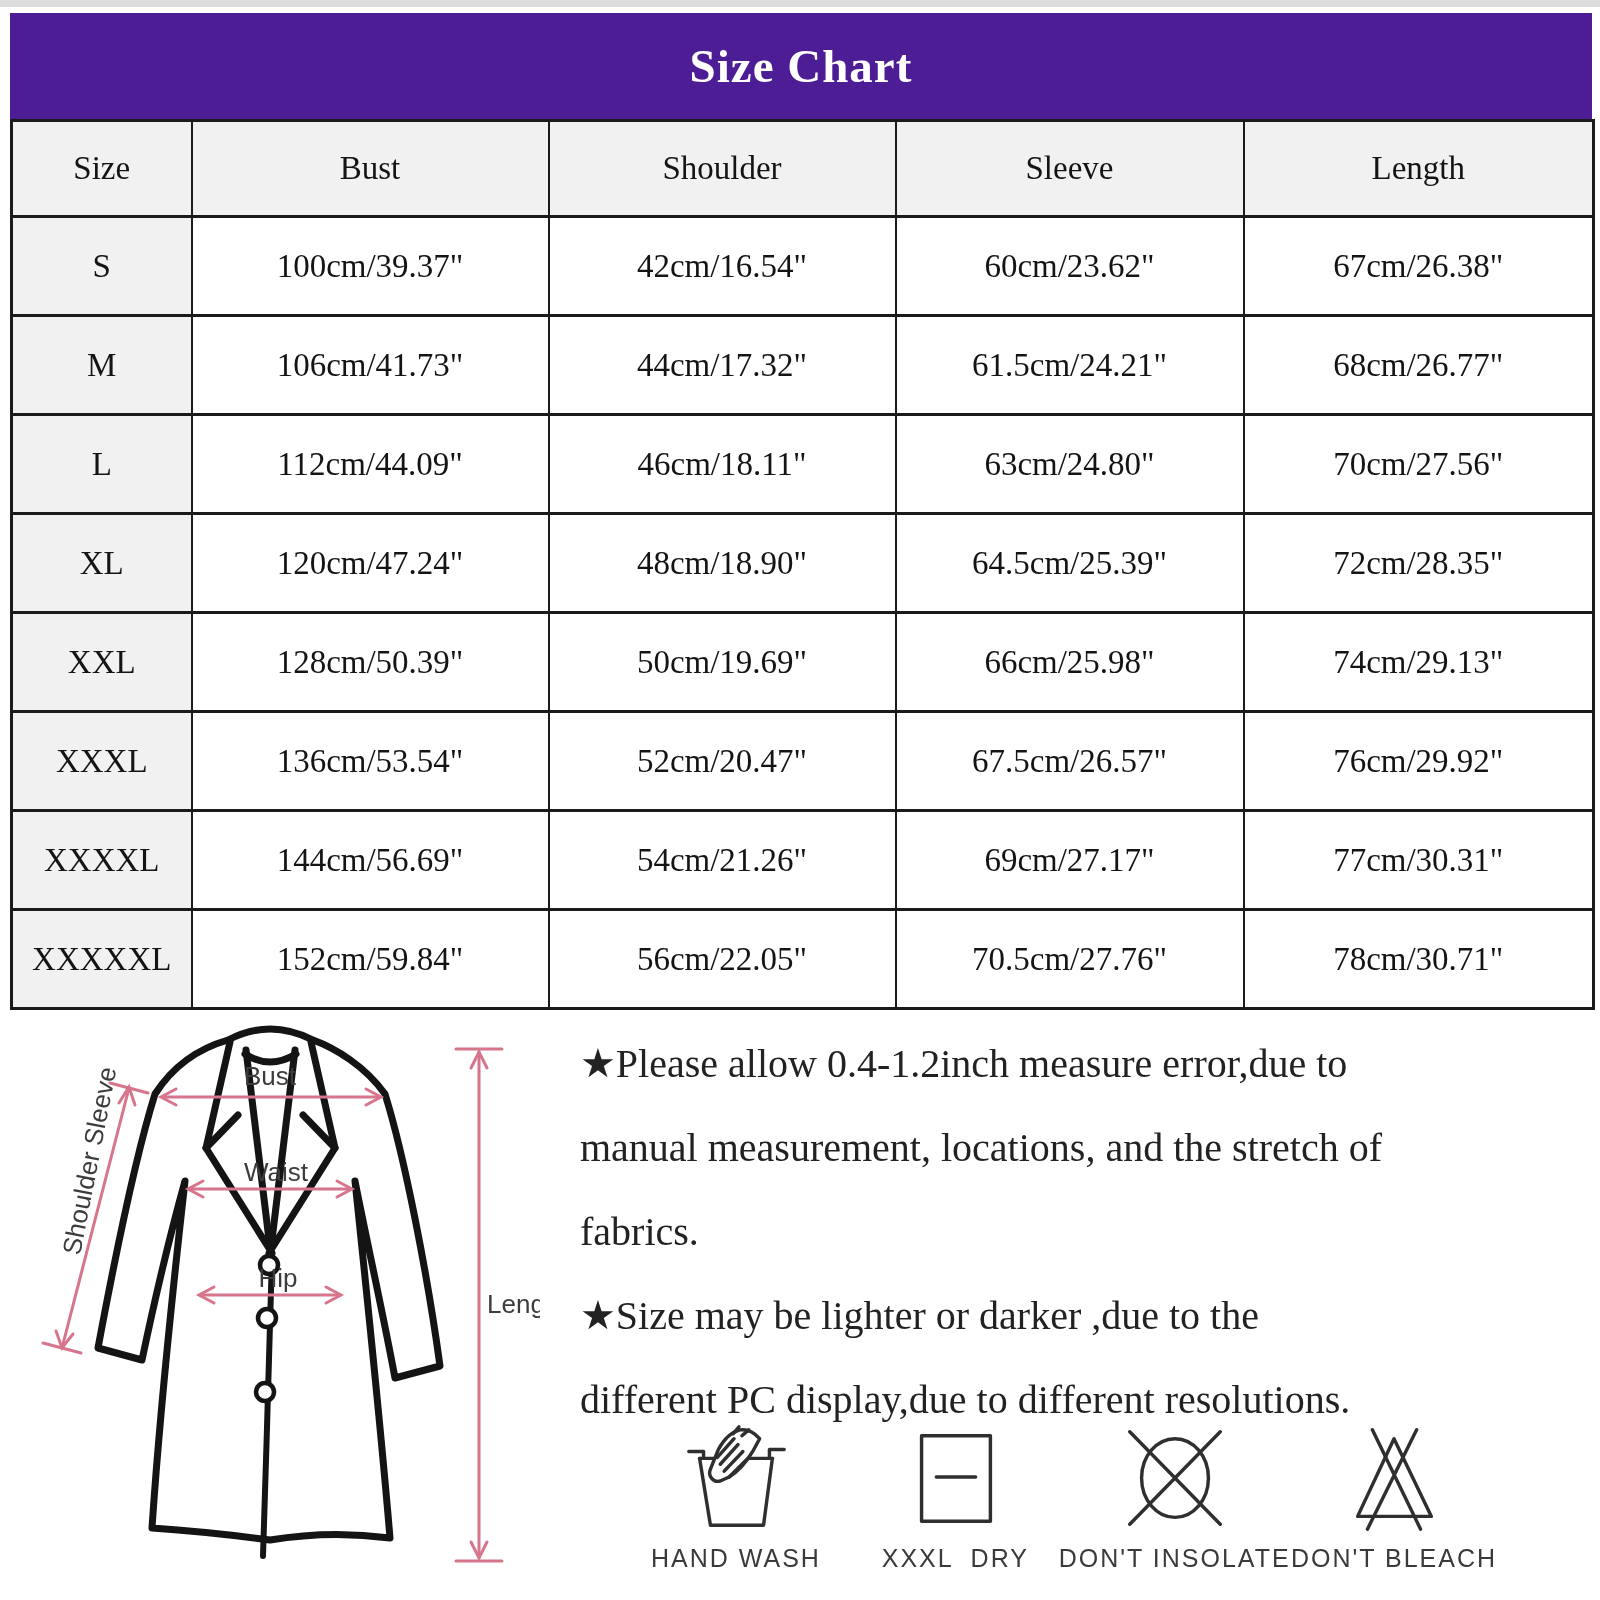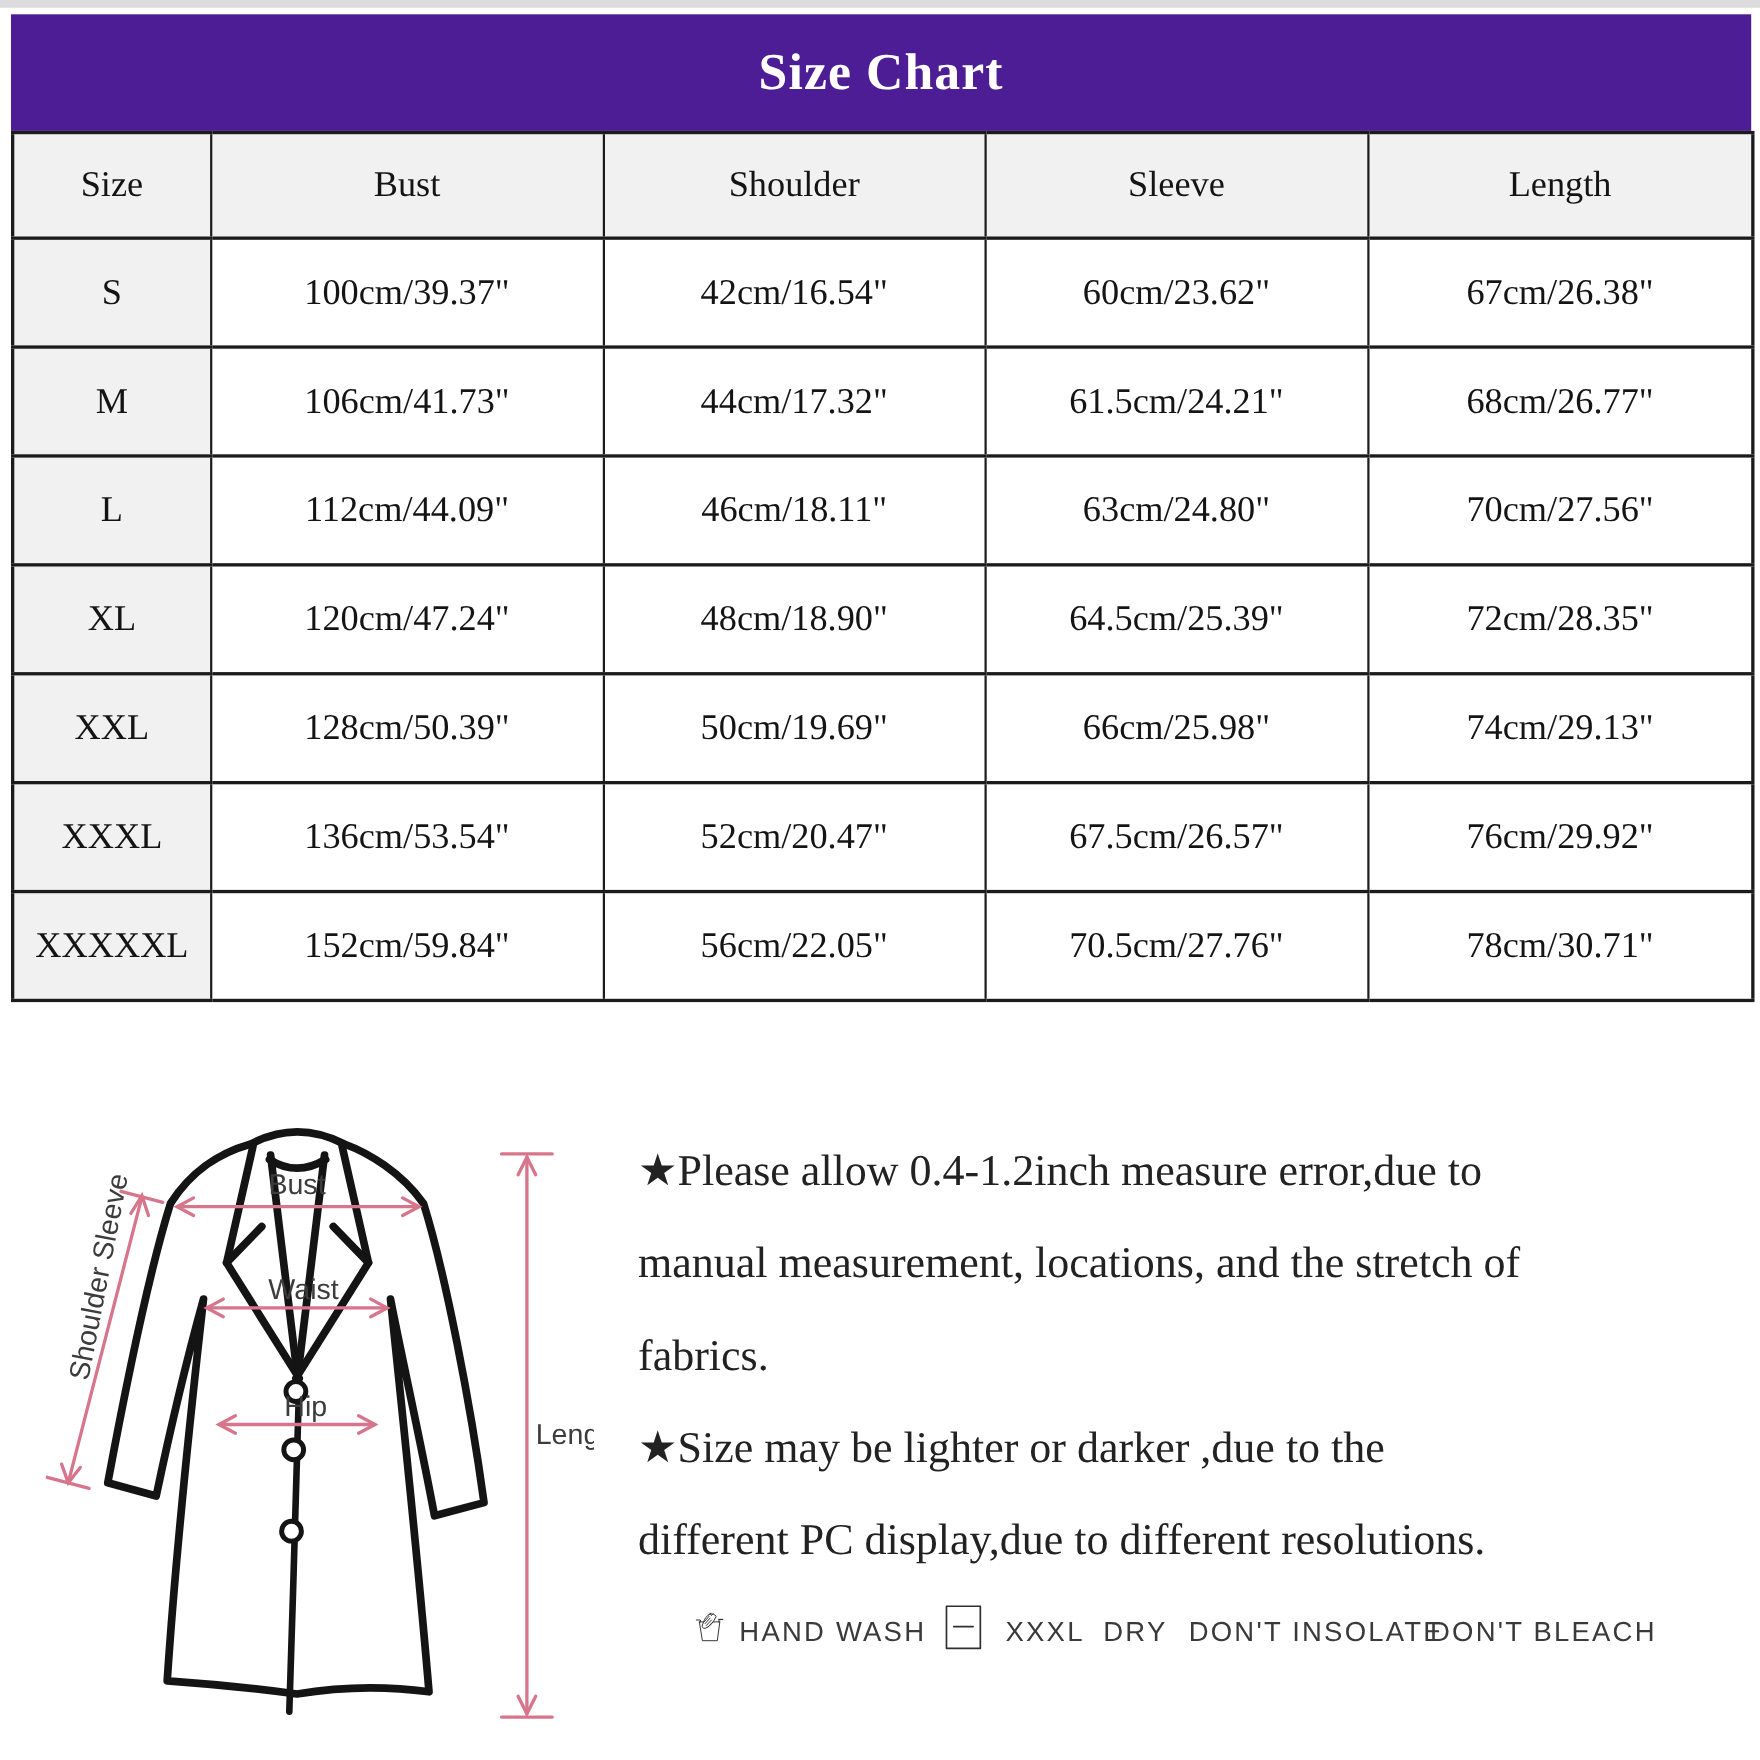--- a/index.html
+++ b/index.html
@@ -14,21 +14,21 @@
   .size-table th,.size-table td{border:2px solid #1b1b1b;border-top-width:3px;border-bottom-width:3px;
             text-align:center;vertical-align:middle;padding:0;background:#ffffff;}
   .size-table thead tr{height:96px;}
   .size-table tbody tr{height:99px;}
   .size-table th{background:#f1f1f1;font-weight:400;}
   .size-table td.sz{background:#f1f1f1;}
   .coat-svg{position:absolute;left:20px;top:1018px;width:520px;height:582px;}
   .notes{position:absolute;left:580px;top:1022px;width:1005px;font-size:40px;color:#222;}
   .notes div{height:84px;line-height:84px;white-space:nowrap;}
   .care-row{position:absolute;left:630px;top:1424px;width:870px;display:flex;justify-content:space-between;}
-  .care{width:212px;display:flex;flex-direction:row;align-items:center;gap:12px;}
+  .care{width:212px;display:flex;flex-direction:column;align-items:center;}
   .care svg{width:118px;height:112px;}
   .care .lbl{margin-top:8px;font-family:"Liberation Sans",sans-serif;font-size:25px;
              letter-spacing:2px;color:#3a3a3a;white-space:pre;}
   text{font-family:"Liberation Sans",sans-serif;}
 </style>
 </head>
 <body>
 
 <div class="canvas">
 
@@ -90,20 +90,27 @@
         <td>50cm/19.69"</td>
         <td>66cm/25.98"</td>
         <td>74cm/29.13"</td>
       </tr>
       <tr>
         <td class="sz">XXXL</td>
         <td>136cm/53.54"</td>
         <td>52cm/20.47"</td>
         <td>67.5cm/26.57"</td>
         <td>76cm/29.92"</td>
+      </tr>
+      <tr>
+        <td class="sz">XXXXL</td>
+        <td>144cm/56.69"</td>
+        <td>54cm/21.26"</td>
+        <td>69cm/27.17"</td>
+        <td>77cm/30.31"</td>
       </tr>
       <tr>
         <td class="sz">XXXXXL</td>
         <td>152cm/59.84"</td>
         <td>56cm/22.05"</td>
         <td>70.5cm/27.76"</td>
         <td>78cm/30.71"</td>
       </tr>
     </tbody>
   </table>

